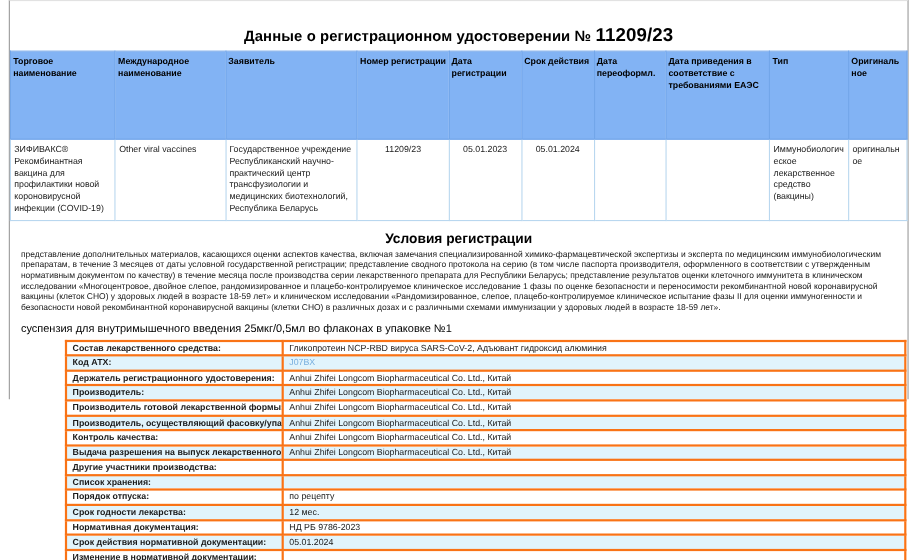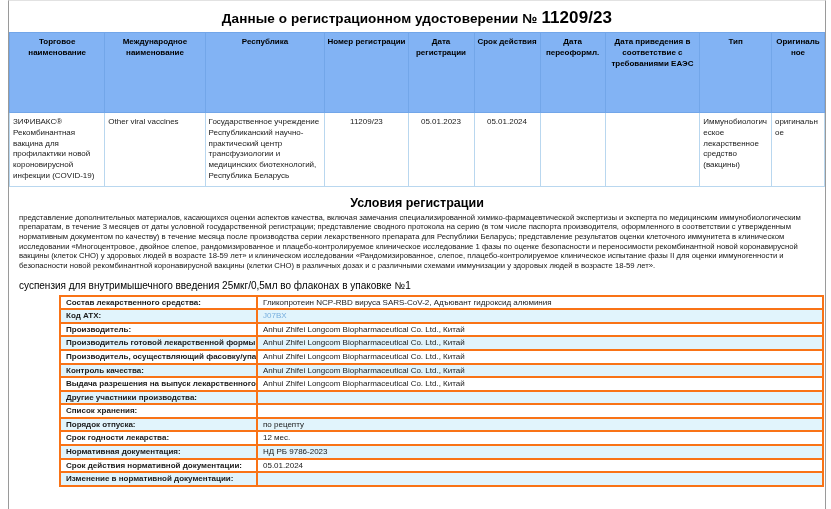--- a/index.html
+++ b/index.html
@@ -1,36 +1,36 @@
 <!DOCTYPE html>
 <html><head>
 <meta charset="utf-8">
 <style>
   html,body{margin:0;padding:0;background:#fff;}
   body{
     width:831px;height:509px;overflow:hidden;
     font-family:"Liberation Sans","DejaVu Sans",sans-serif;color:#111;
   }
   .page{
-    box-sizing:border-box;height:509px;
+    box-sizing:border-box;height:363px;
     margin-left:8px;margin-right:5px;
     border-left:1px solid #9a9a9a;border-right:1px solid #9a9a9a;border-top:1px solid #e2e2e2;
-    padding-top:5px;
+    padding-top:19px;
   }
   .title{
     text-align:center;font-weight:bold;font-size:13.5px;margin:2px 0 4px 0;color:#000;
     letter-spacing:.1px;
   }
   .title .num{font-size:17px;}
 
   
   table.reg{width:100%;border-collapse:collapse;table-layout:fixed;}
   table.reg th{
     background:#82b3f4;border:1px solid #72a6e9;
-    font-size:8px;font-weight:bold;text-align:center;vertical-align:top;
+    font-size:8px;font-weight:bold;text-align:left;vertical-align:top;
     padding:4px 2px;height:80px;box-sizing:border-box;color:#000;line-height:1.35;
     word-break:break-word;
   }
   table.reg td{
     border:1px solid #b9d7ef;font-size:8px;vertical-align:top;text-align:left;
     padding:4px 3px;height:62px;box-sizing:border-box;line-height:1.35;
     word-break:break-word;color:#1a1a1a;
   }
   table.reg td.center{text-align:center;}
 
@@ -70,21 +70,21 @@
         <col style="width:8.1%">
       <col style="width:8.0%">
         <col style="width:11.6%">
         <col style="width:8.8%">
       <col style="width:6.5%">
     </colgroup>
     <thead>
       <tr id="reg-head-row">
           <th>Торговое наименование</th>
           <th>Международное наименование</th>
-          <th>Республика</th>
+          <th>Заявитель</th>
           <th>Номер регистрации</th>
           <th>Дата регистрации</th>
           <th>Срок действия</th>
           <th>Дата переоформл.</th>
           <th>Дата приведения в соответствие с требованиями ЕАЭС</th>
           <th>Тип</th>
           <th>Оригинальное</th>
         </tr>
     </thead>
     <tbody>
@@ -110,20 +110,24 @@
 
   <table class="forms">
     <tbody id="forms-body">
         <tr>
           <td class="lbl">Состав лекарственного средства:</td>
           <td>Гликопротеин NCP-RBD вируса SARS-CoV-2, Адъювант гидроксид алюминия</td>
         </tr>
         <tr>
           <td class="lbl">Код АТХ:</td>
           <td><span class="link">J07BX</span></td>
+        </tr>
+        <tr>
+          <td class="lbl">Держатель регистрационного удостоверения:</td>
+          <td>Anhui Zhifei Longcom Biopharmaceutical Co. Ltd., Китай</td>
         </tr>
         <tr>
           <td class="lbl">Производитель:</td>
           <td>Anhui Zhifei Longcom Biopharmaceutical Co. Ltd., Китай</td>
         </tr>
         <tr>
           <td class="lbl">Производитель готовой лекарственной формы:</td>
           <td>Anhui Zhifei Longcom Biopharmaceutical Co. Ltd., Китай</td>
         </tr>
         <tr>

